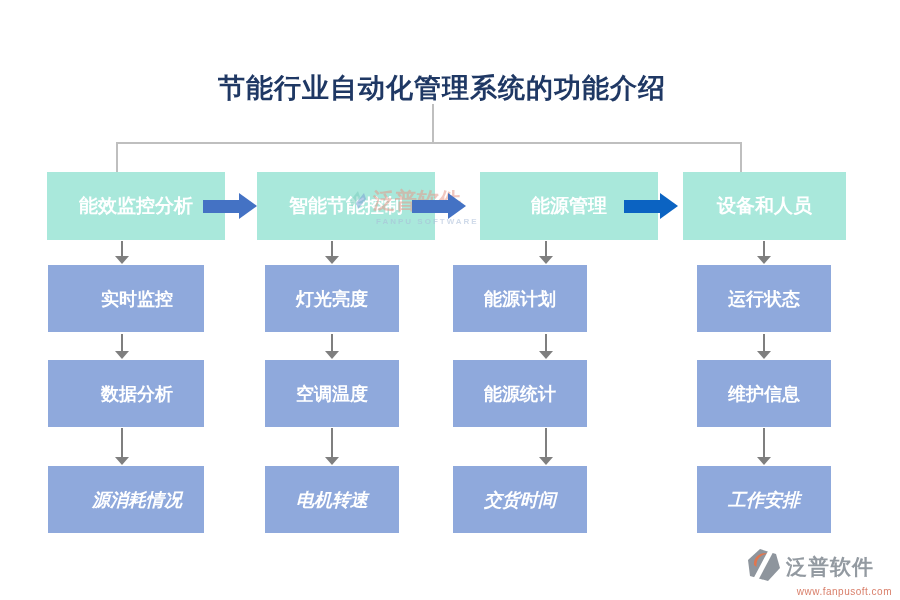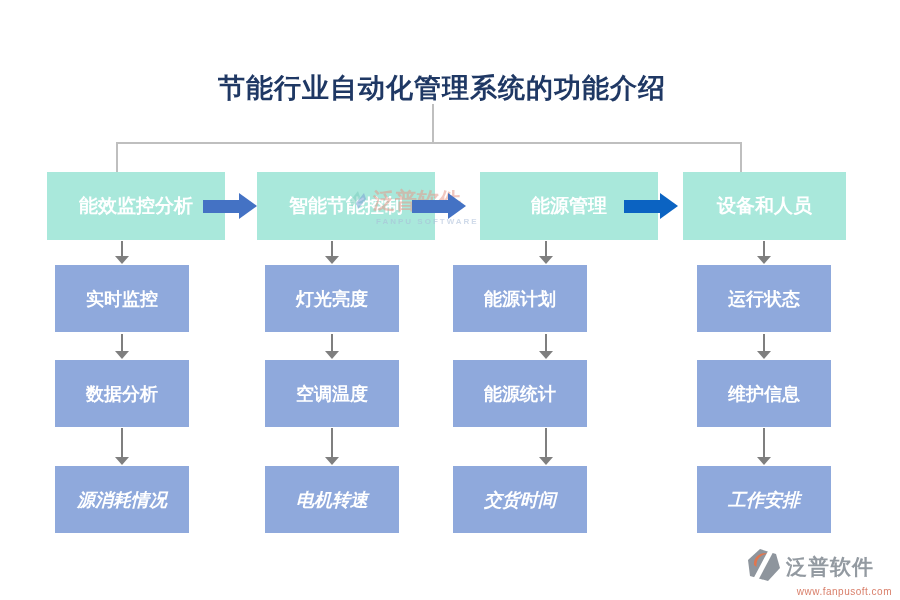--- a/index.html
+++ b/index.html
@@ -20,21 +20,21 @@
   .conn-left-v{left:116px;top:142px;width:2px;height:31px;}
   .conn-right-v{left:740px;top:142px;width:2px;height:31px;}
   
   .hbox,.ibox{
     position:absolute;display:flex;align-items:center;justify-content:center;
     color:#ffffff;font-weight:bold;z-index:1;
   }
   .hbox{top:172px;height:68px;width:178px;background:#A9E8DB;font-size:19px;}
   .ibox{width:134px;height:67px;background:#8FA9DC;font-size:18px;}
   .hb1{left:47px;} .hb2{left:257px;} .hb3{left:480px;} .hb4{left:683px;width:163px;}
-  .c1{left:55px;} .c2{left:265px;} .c3{left:453px;} .c4{left:697px;}
+  .c1{left:48px;padding-left:22px;} .c2{left:265px;} .c3{left:453px;} .c4{left:697px;}
   .r1{top:265px;} .r2{top:360px;} .r3{top:466px;font-style:italic;}
   
   .varrow{position:absolute;width:18px;display:flex;flex-direction:column;align-items:center;z-index:1;}
   .varrow .stem{width:2px;flex:1;background:#7F7F7F;}
   .varrow .vhead{width:0;height:0;border-left:7px solid transparent;border-right:7px solid transparent;border-top:8px solid #7F7F7F;}
   .vx1{left:113px;} .vx2{left:323px;} .vx3{left:537px;} .vx4{left:755px;}
   .va{top:241px;height:23px;} .vb{top:334px;height:25px;} .vc{top:428px;height:37px;}
   
   .harrow{position:absolute;top:193px;height:26px;display:flex;align-items:center;z-index:4;}
   .harrow .shaft{width:36px;height:13px;background:#4472C4;}

